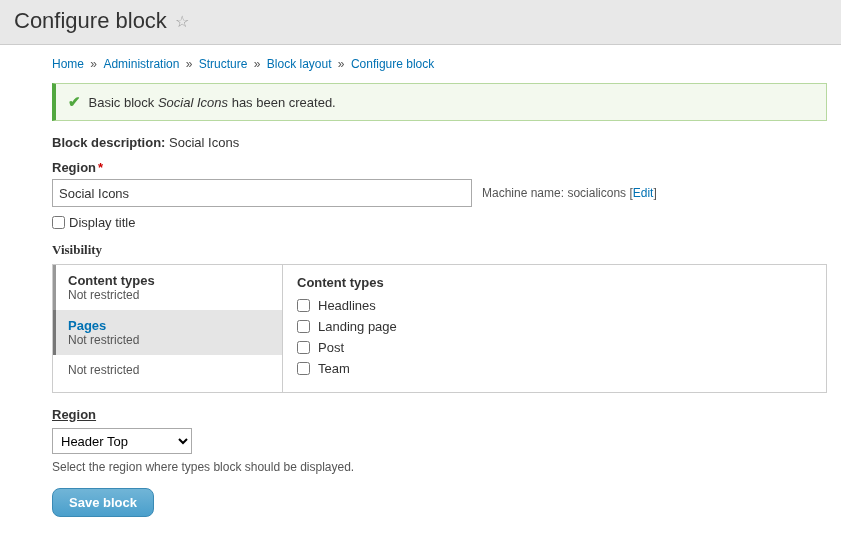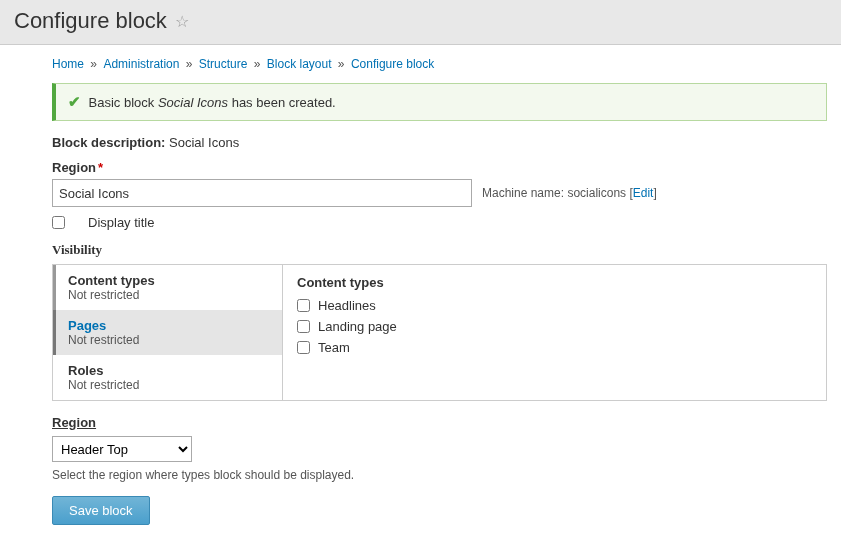--- a/index.html
+++ b/index.html
@@ -110,21 +110,21 @@
       color: #555;
     }
     .machine-name a {
       color: #0071b3;
       text-decoration: none;
     }
 
     .display-title-row {
       display: flex;
       align-items: center;
-      gap: 23px;
+      gap: 4px;
       margin-bottom: 12px;
     }
     .display-title-row input[type="checkbox"] {
       width: 13px;
       height: 13px;
     }
     .display-title-row label {
       font-size: 13px;
     }
 
@@ -220,23 +220,23 @@
       margin-bottom: 14px;
     }
 
     
     .save-button {
       background: linear-gradient(to bottom, #71b5d7, #4a9fcc);
       border: 1px solid #3a8ab5;
       color: #fff;
       padding: 6px 16px;
       font-size: 13px;
-      font-weight: normal;
+      font-weight: bold;
       cursor: pointer;
-      border-radius: 2px;
+      border-radius: 8px;
     }
 
     
     .vis-tab:first-child {
       border-left: 3px solid #999;
     }
   </style>
 </head>
 <body>
 
@@ -302,35 +302,38 @@
         <div class="tab-title">Content types</div>
         <div class="tab-subtitle">Not restricted</div>
       </div>
 
       <div class="vis-tab active">
         <div class="tab-title">Pages</div>
         <div class="tab-subtitle">Not restricted</div>
       </div>
 
       <div class="vis-tab">
-        <div class="tab-title">Roles</div>
         <div class="tab-subtitle">Not restricted</div>
       </div>
     </div>
 
     <div class="vis-content">
       <div class="vis-content-title">Content types</div>
       <ul class="checkbox-list">
         <li>
           <input type="checkbox" id="ct-headlines" style="">
           <label for="ct-headlines">Headlines</label>
         </li>
         <li>
           <input type="checkbox" id="ct-landing" style="">
           <label for="ct-landing">Landing page</label>
+        </li>
+        <li>
+          <input type="checkbox" id="ct-post" style="">
+          <label for="ct-post">Post</label>
         </li>
         <li>
           <input type="checkbox" id="ct-team" style="">
           <label for="ct-team">Team</label>
         </li>
       </ul>
     </div>
   </div>
 
   

